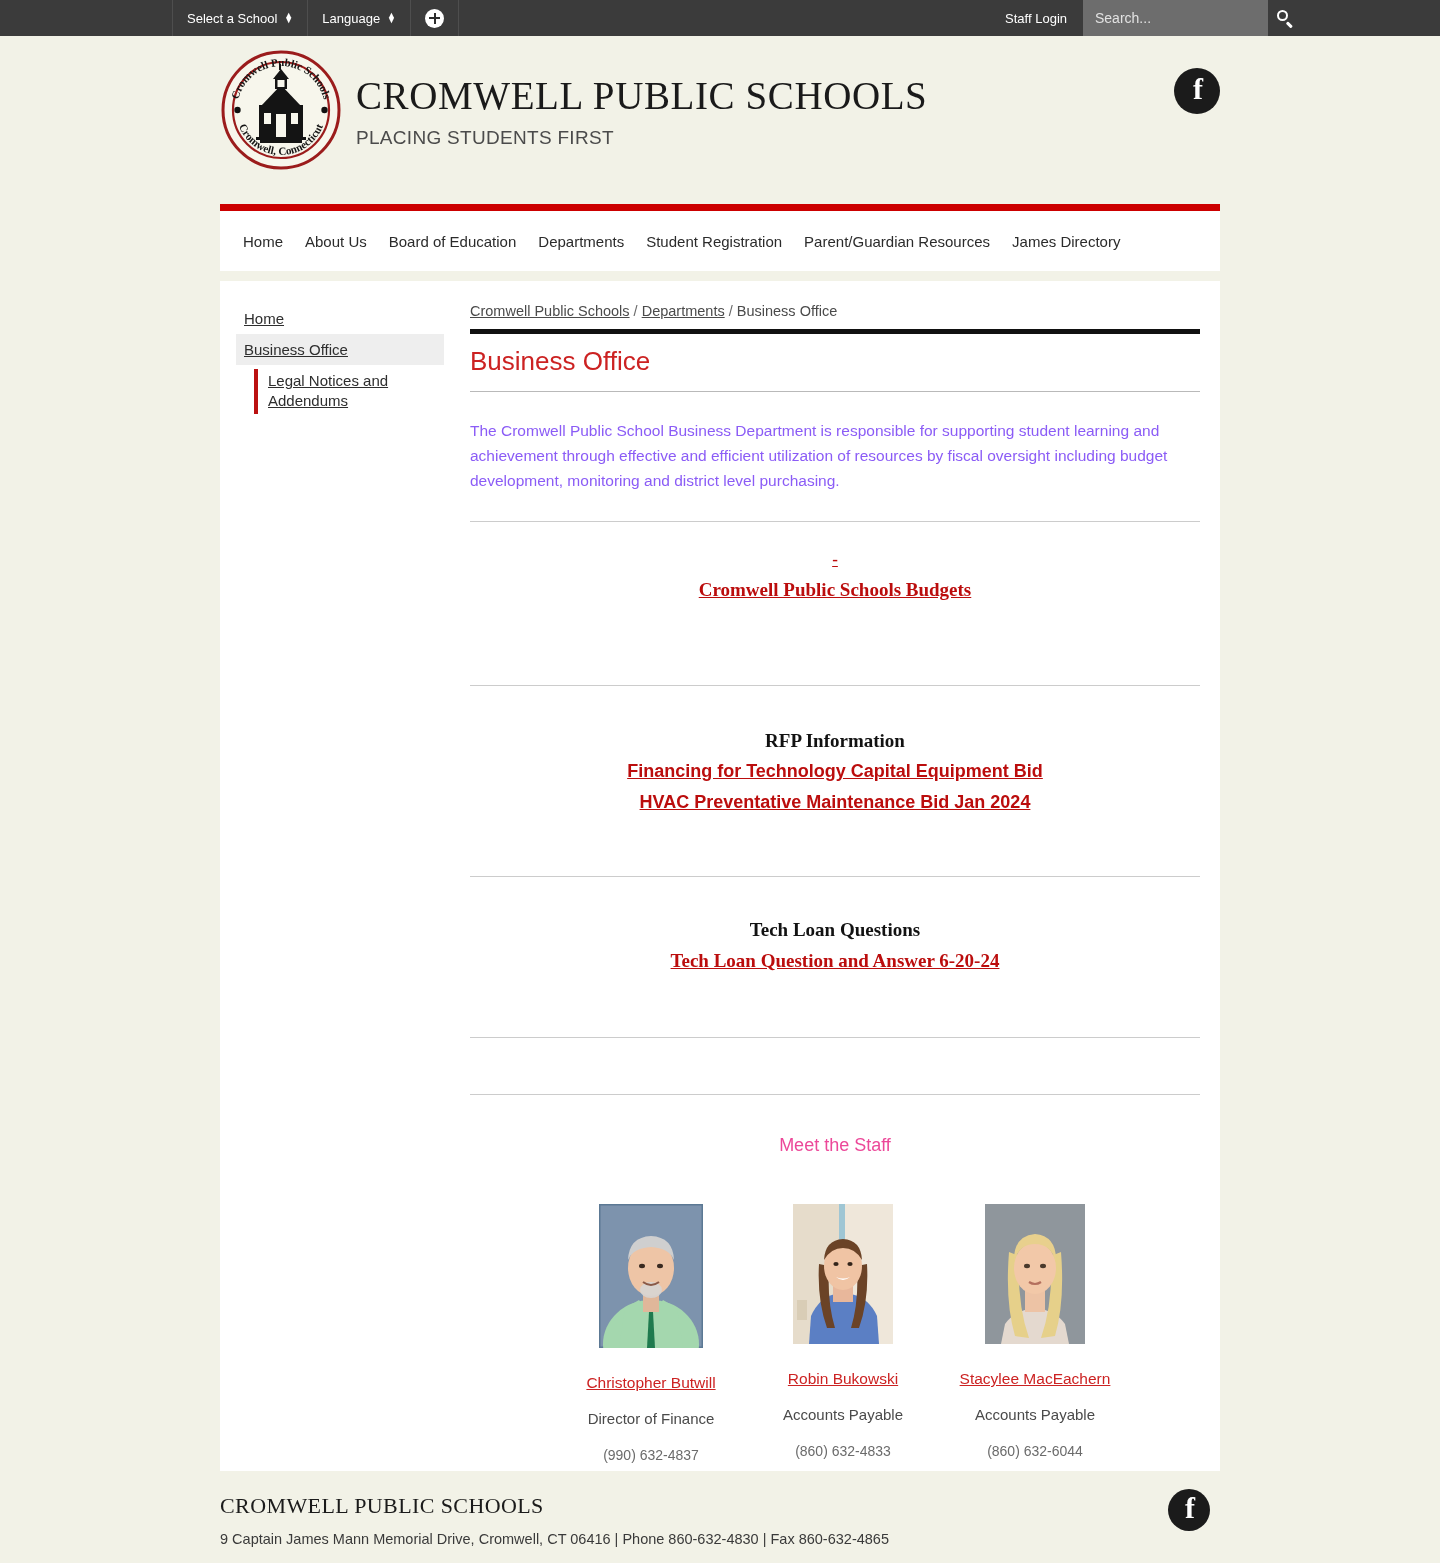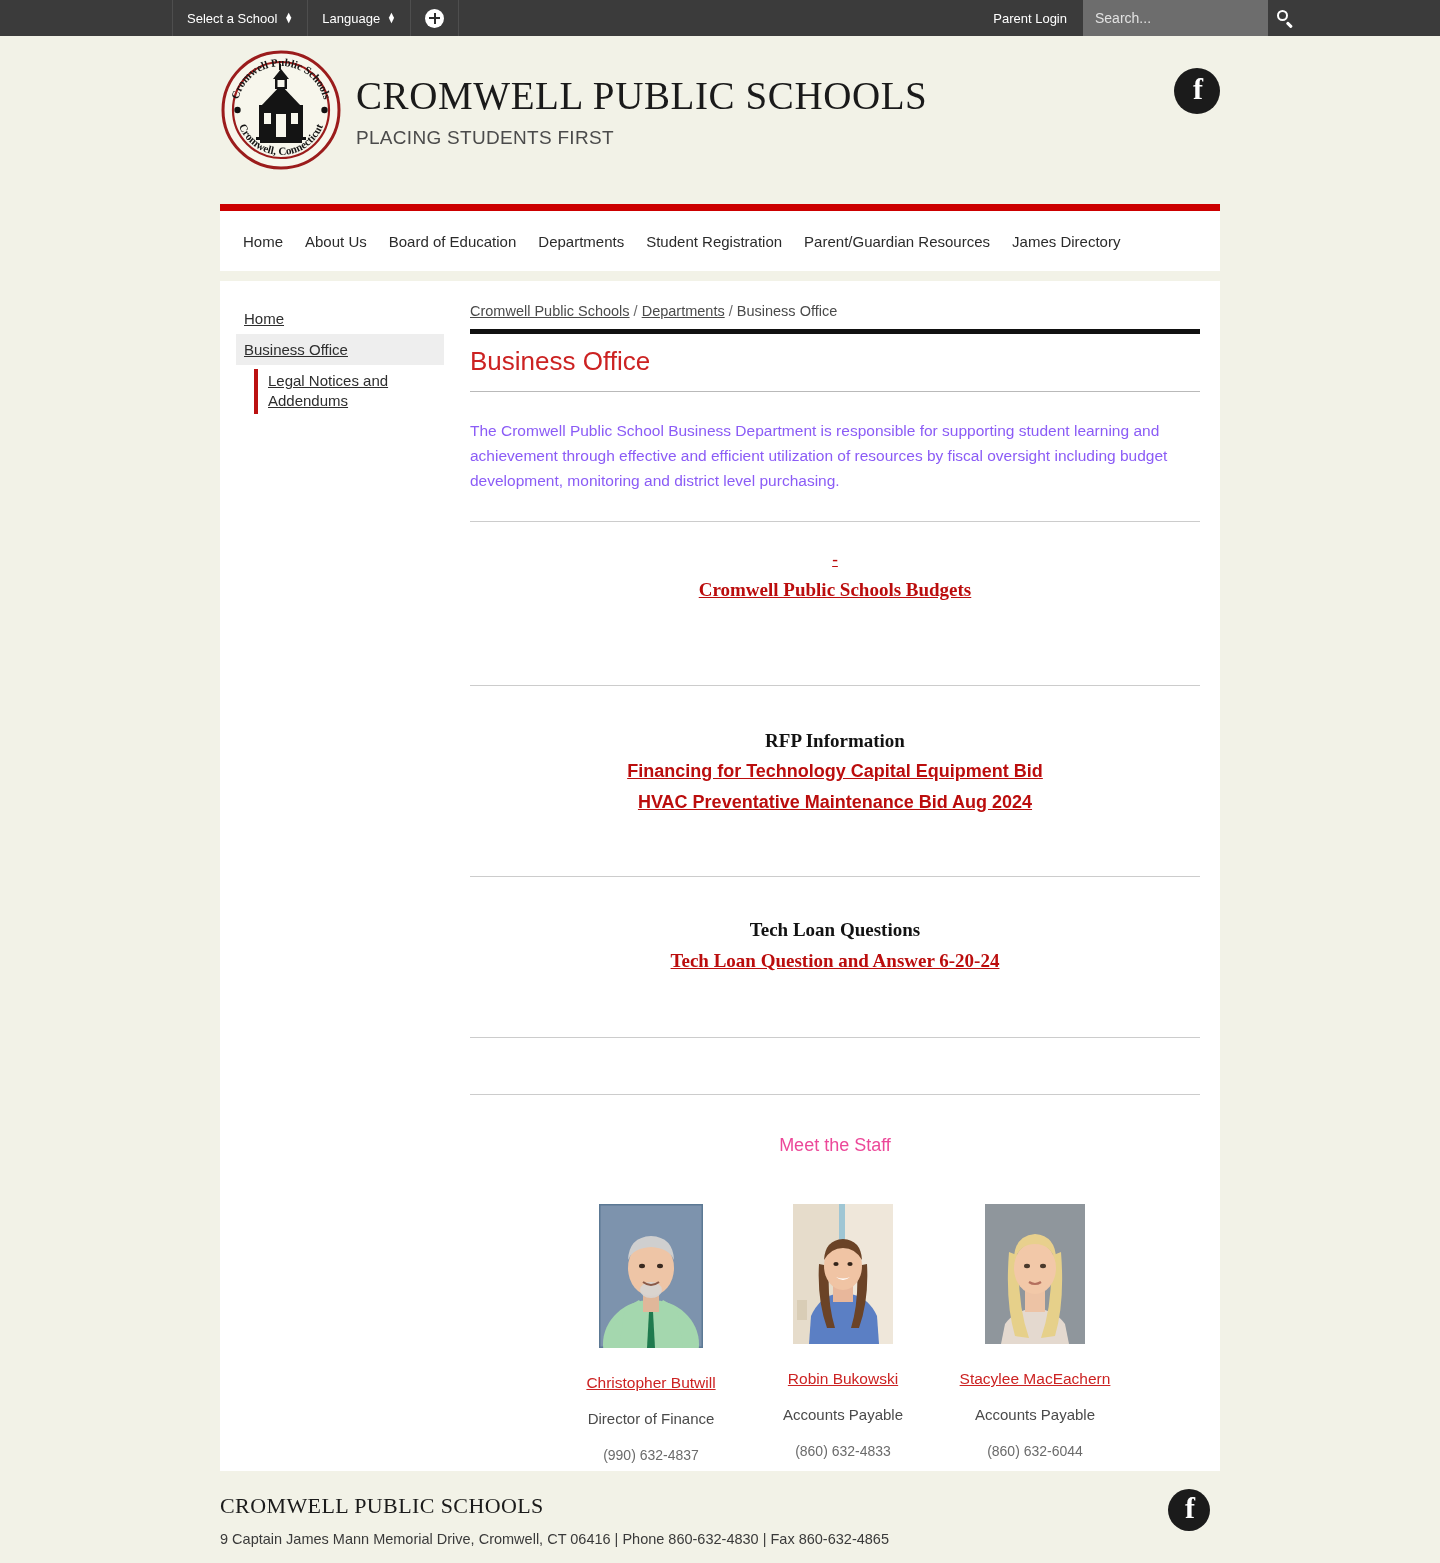--- a/index.html
+++ b/index.html
@@ -324,21 +324,21 @@
     </div>
     <div class="tb-item">
       <span>Language</span>
       <span class="updown">▲<br>▼</span>
     </div>
     <div class="plus-btn">
       <span class="plus-circle"></span>
     </div>
     <div class="tb-spacer"></div>
     <div class="staff-login">
-      <span>Parent Login</span>
+      <span>Staff Login</span>
     </div>
     <div class="searchbox">
       <input type="text" placeholder="Search..." style="">
       <span class="search-ico">
         <span class="lens"></span>
           <span class="handle"></span>
       </span>
     </div>
   </div>
 </div>
@@ -434,21 +434,21 @@
       <a class="sect-dash">-</a>
       <a class="sect-link" style="margin-top:6px;">Cromwell Public Schools Budgets</a>
     </div>
 
     <div style="height:44px"></div>
     <hr class="hr-light">
 
     <div class="sect" style="padding:44px 0 0;">
       <div class="sect-heading">RFP Information</div>
       <a class="sect-link sans" style="margin-top:6px;">Financing for Technology Capital Equipment Bid</a>
-      <a class="sect-link sans" style="margin-top:4px;">HVAC Preventative Maintenance Bid Aug 2024</a>
+      <a class="sect-link sans" style="margin-top:4px;">HVAC Preventative Maintenance Bid Jan 2024</a>
     </div>
 
     <div style="height:60px"></div>
     <hr class="hr-light">
 
     <div class="sect" style="padding:42px 0 0;">
       <div class="sect-heading">Tech Loan Questions</div>
       <a class="sect-link" style="margin-top:6px;">Tech Loan Question and Answer 6-20-24</a>
     </div>
 

